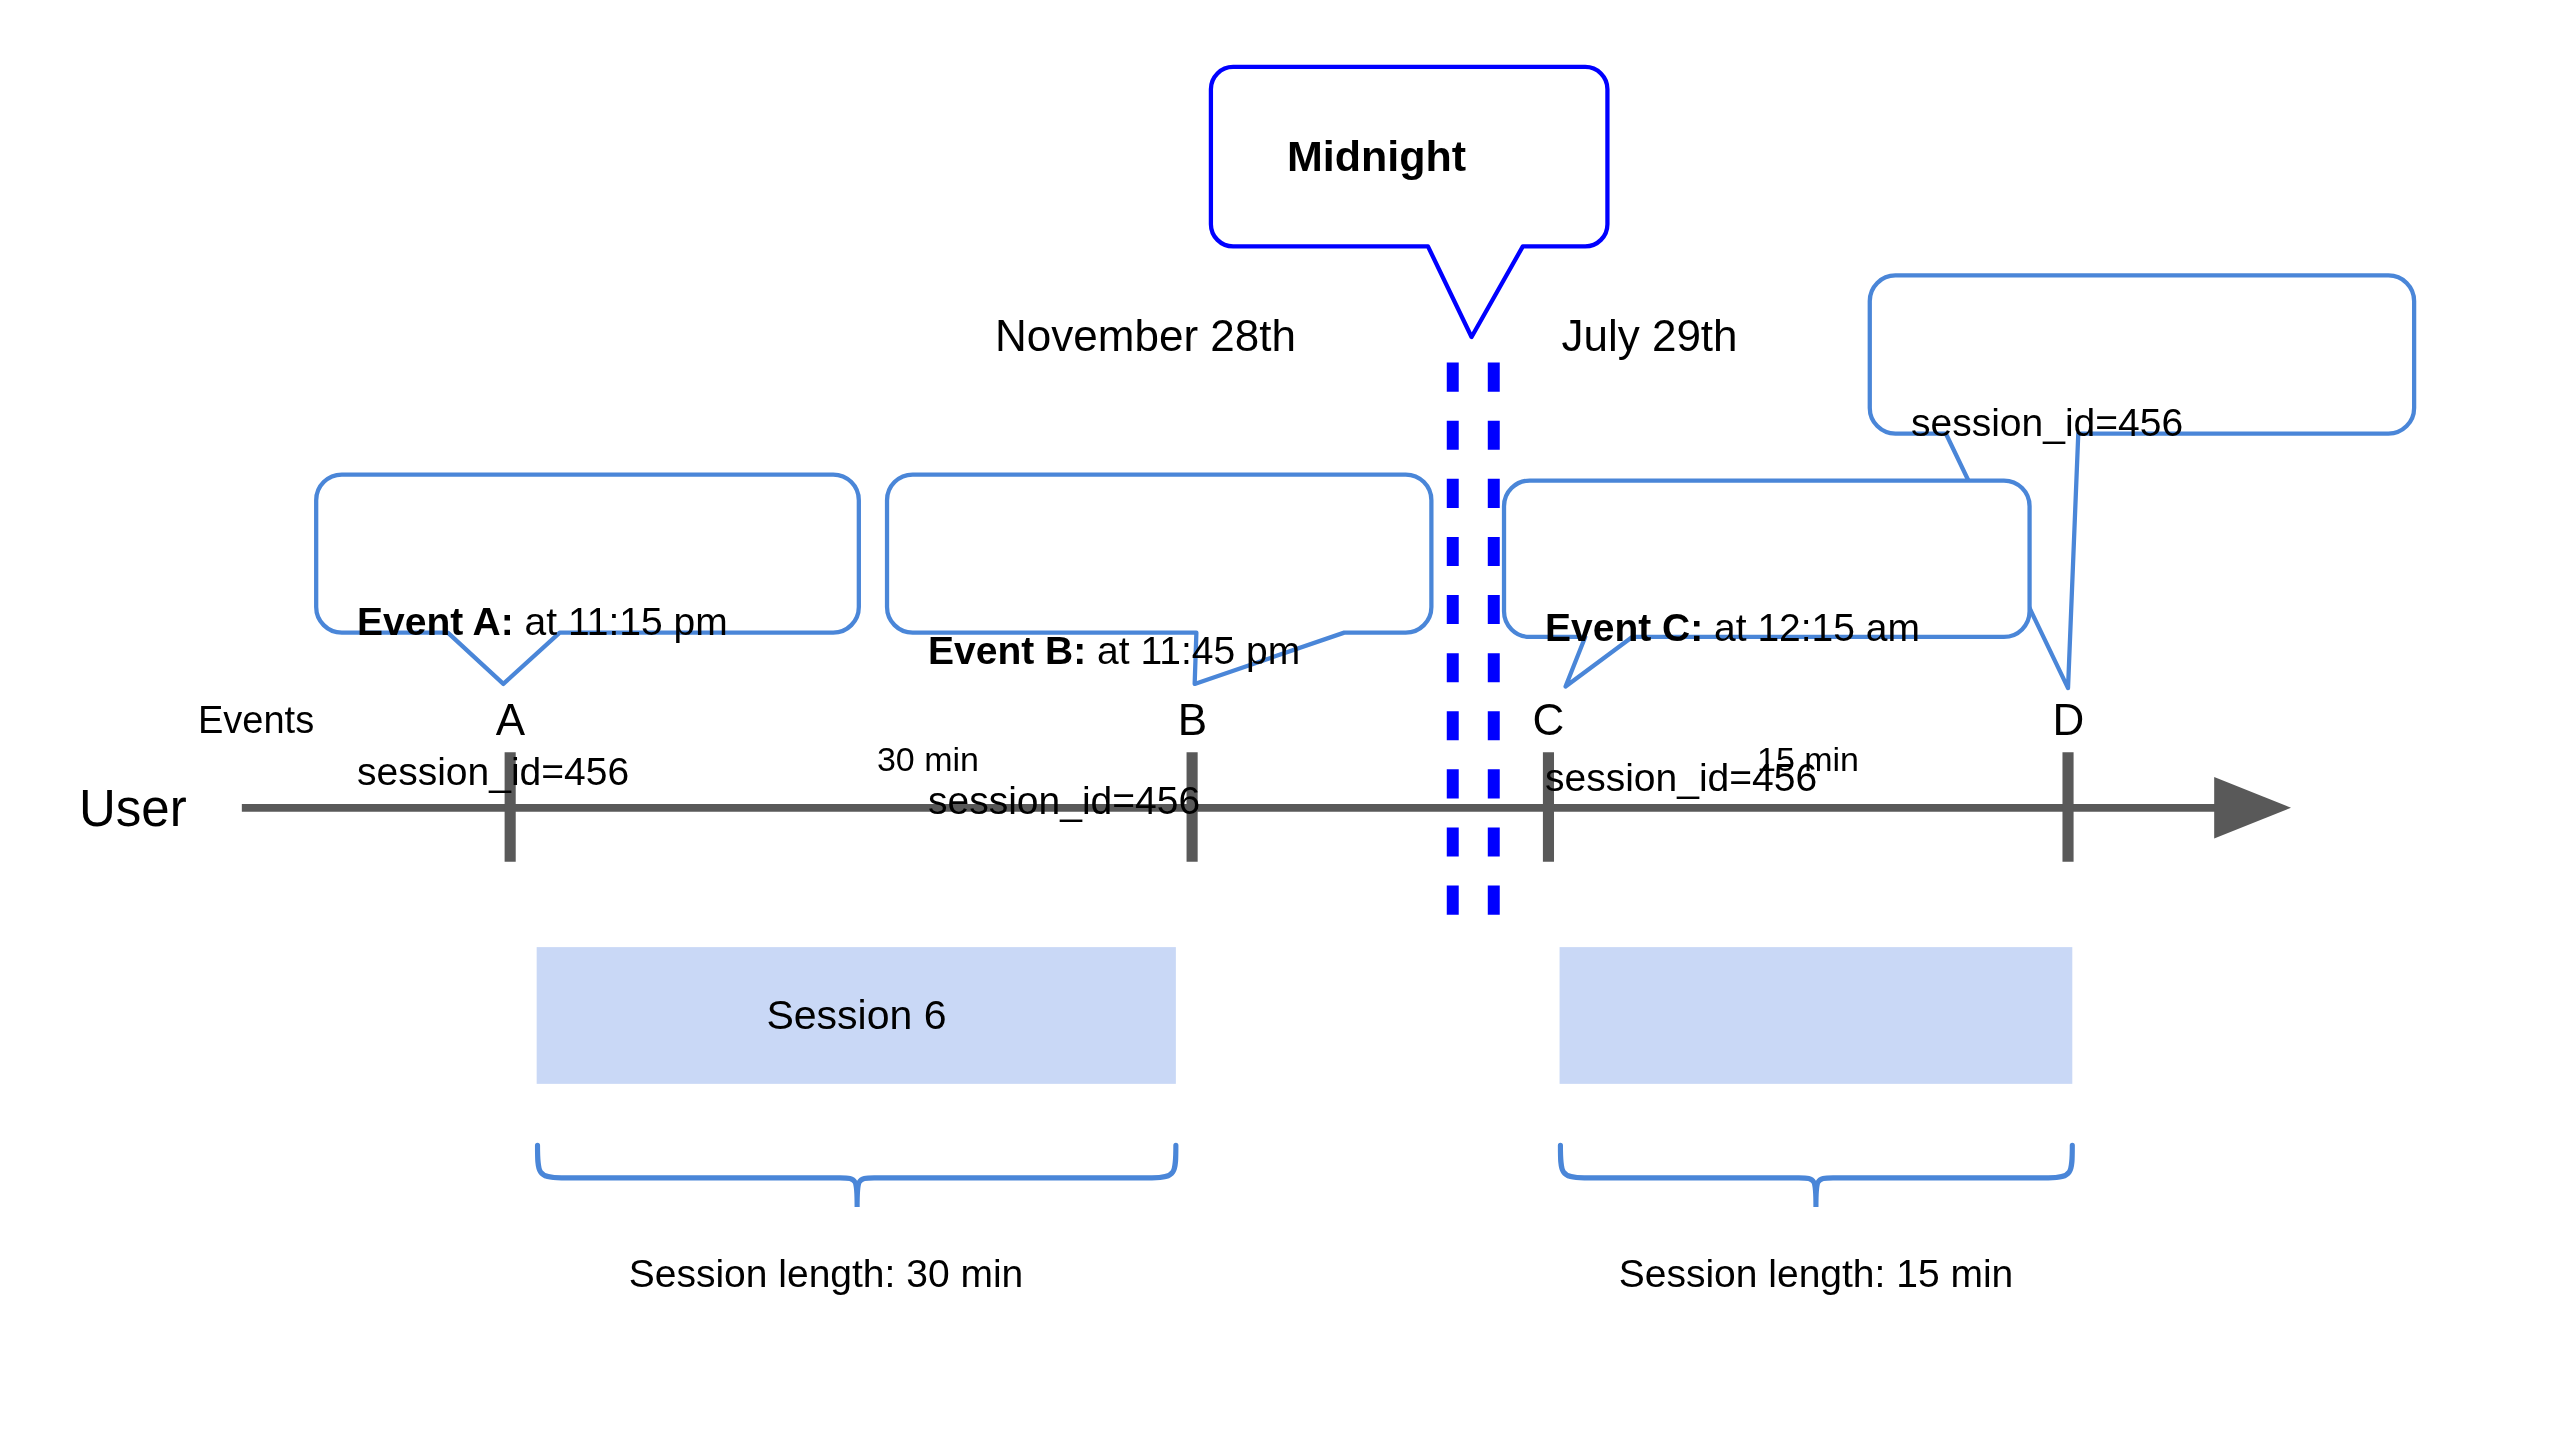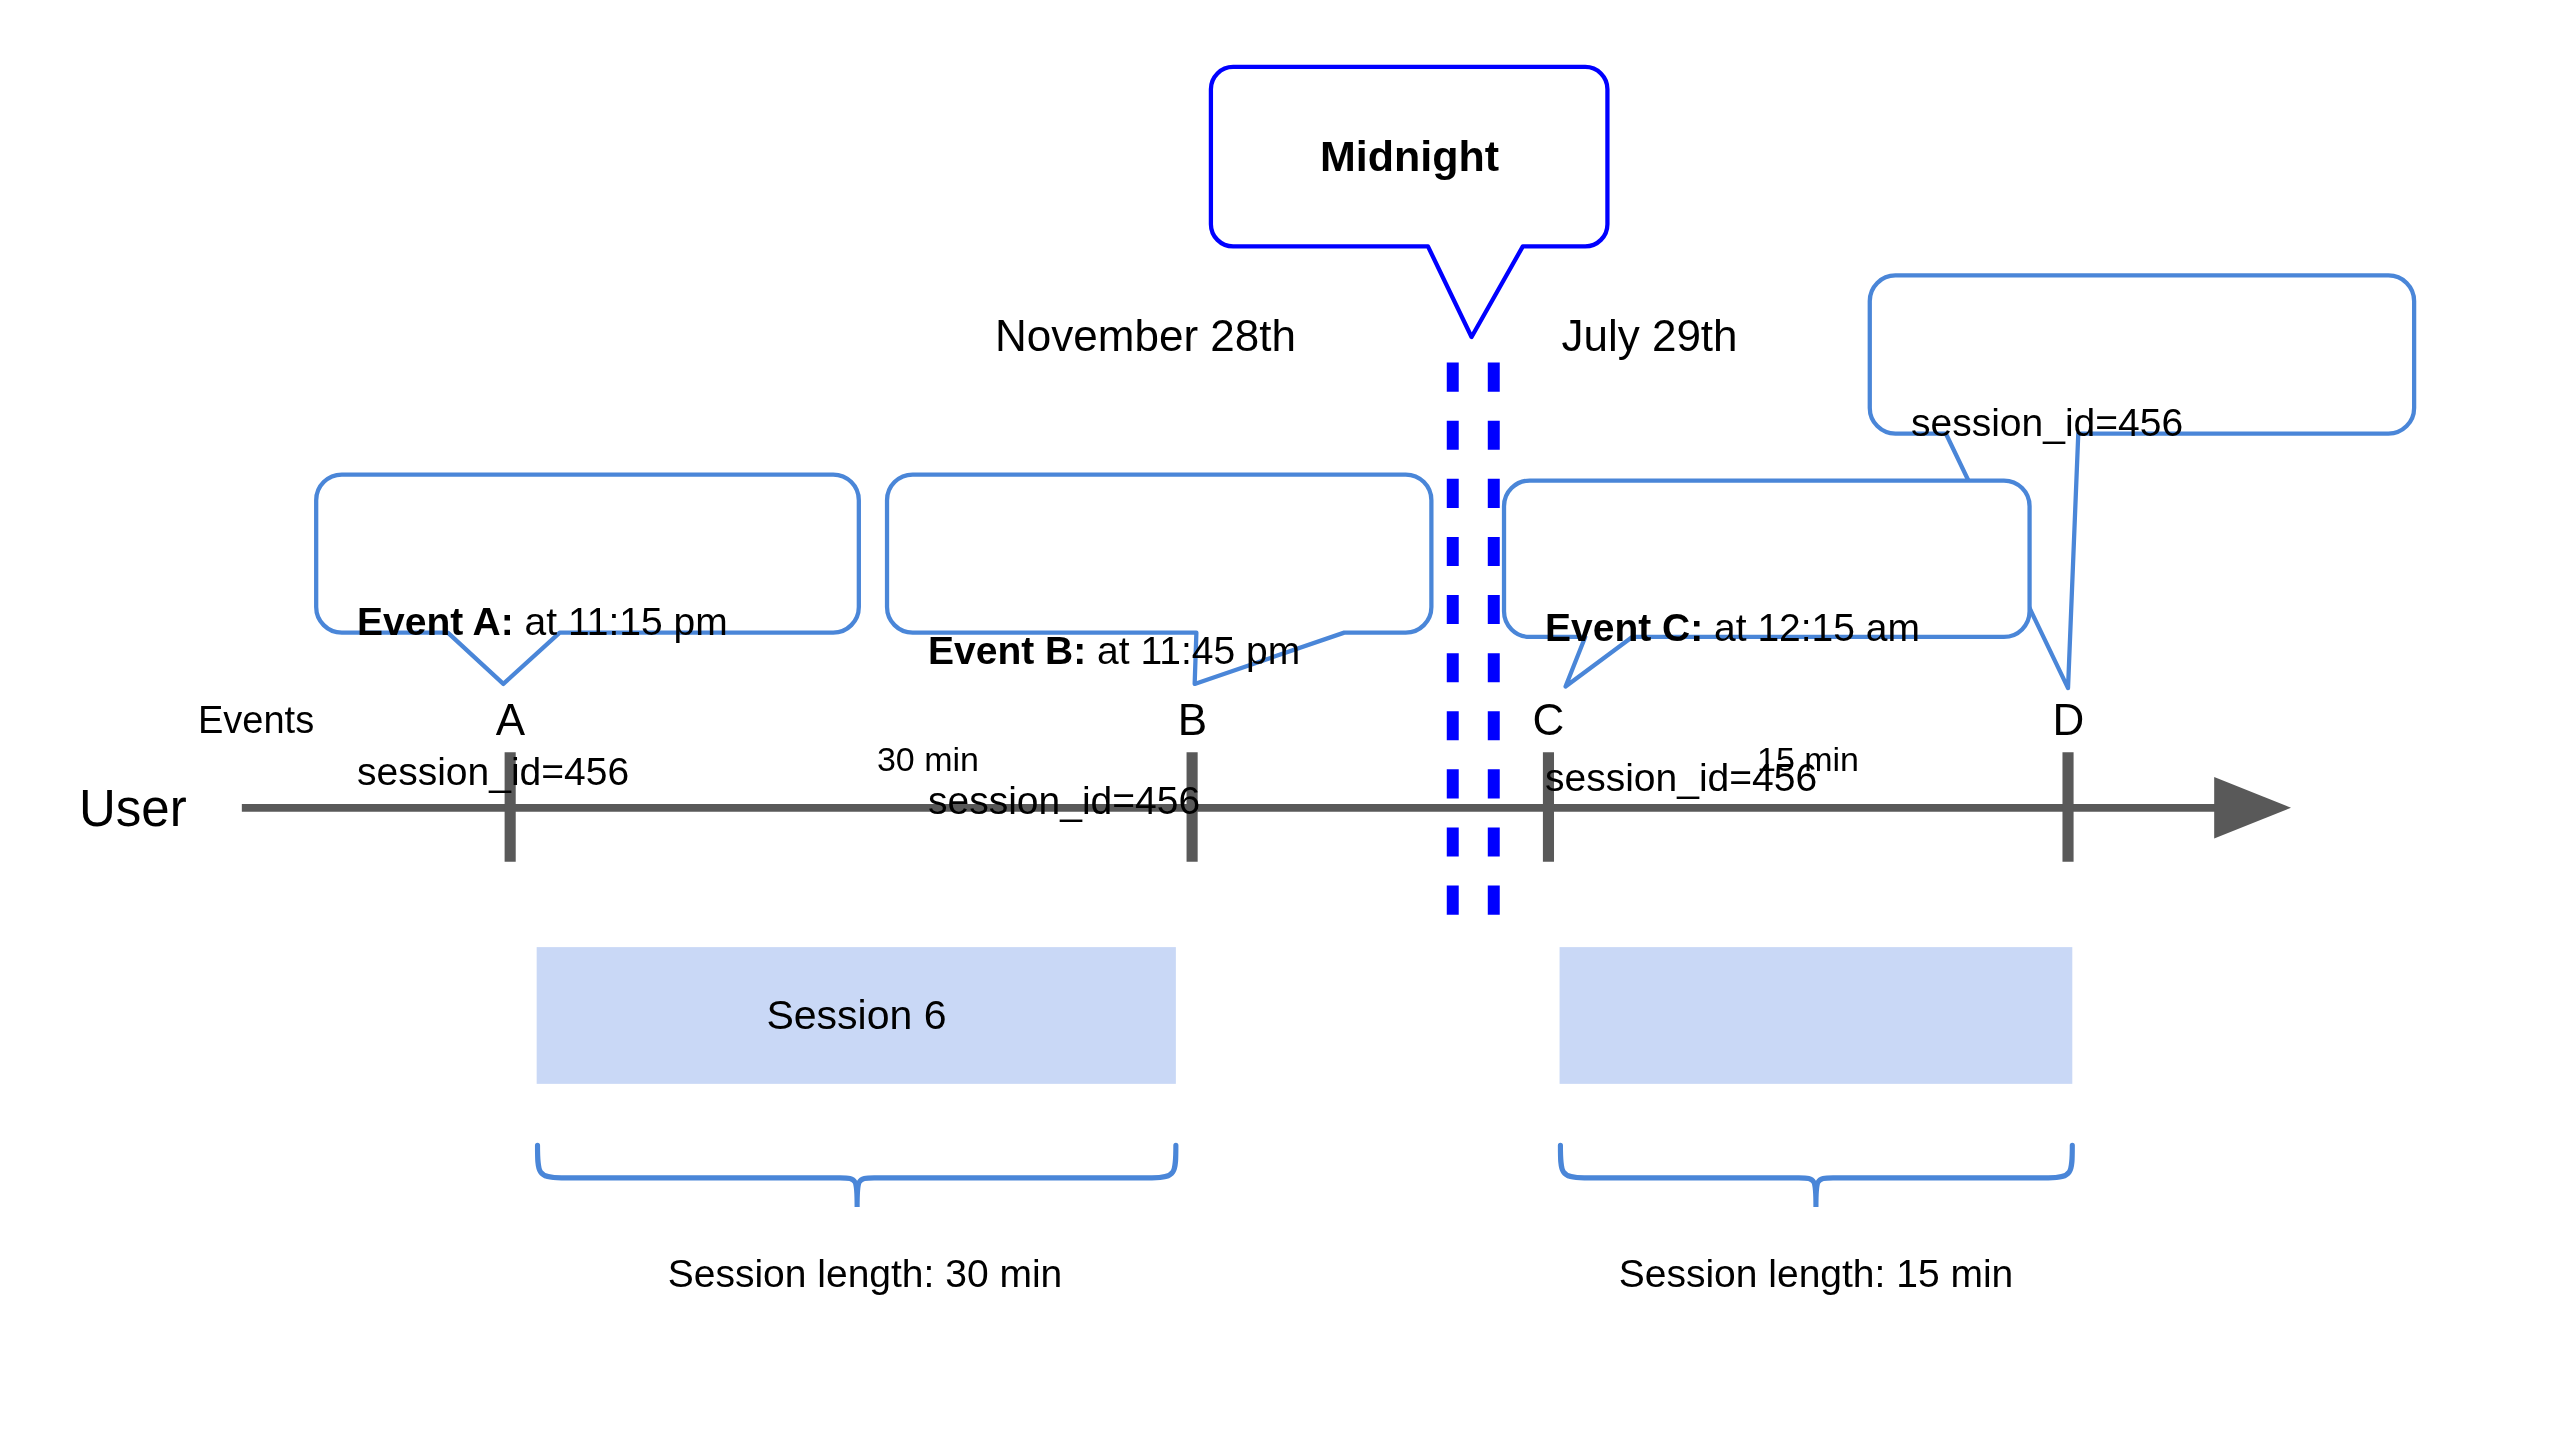--- a/index.html
+++ b/index.html
@@ -201,21 +201,21 @@
                C1826,1372 1826,1378 1854,1378
                L2105,1378
                C2125,1378 2125,1380 2125,1412
                C2125,1380 2125,1378 2145,1378
                L2397,1378
                C2425,1378 2425,1372 2425,1340" fill="none" stroke="#4a86d8" stroke-width="6" stroke-linecap="round"></path>
     </g>
 
   </svg>
 
-  <div class="midnight-text" style="left:1211px; top:132px; width:397px;">Midnight</div>
+  <div class="midnight-text" style="left:1178px; top:132px; width:397px;">Midnight</div>
 
   <div class="lbl date-label" style="left:966px; top:310px;">November 28th</div>
   <div class="lbl date-label" style="left:1470px; top:310px;">July 29th</div>
 
   <div class="bubble-text" style="left:357px; top:497px;">
     <div><b>Event A:</b><span> at 11:15 pm</span></div>
     <div>session_id=456</div>
   </div>
 
   <div class="bubble-text" style="left:928px; top:526px;">
@@ -238,17 +238,17 @@
   <div class="lbl tick-letter" style="left:459px; top:694px;">A</div>
   <div class="lbl tick-letter" style="left:1141px; top:694px;">B</div>
   <div class="lbl tick-letter" style="left:1497px; top:694px;">C</div>
   <div class="lbl tick-letter" style="left:2017px; top:694px;">D</div>
 
   <div class="lbl gap-label" style="left:723px; top:739px;text-align:right;">30 min</div>
   <div class="lbl gap-label" style="left:1680px; top:739px;">15 min</div>
 
   <div class="session-bar-text" style="left:537px; top:947px; width:639px; height:137px;">Session 6</div>
 
-  <div class="lbl session-len-label" style="left:540px; top:1251px;">Session length: 30 min</div>
+  <div class="lbl session-len-label" style="left:501px; top:1251px;">Session length: 30 min</div>
   <div class="lbl session-len-label" style="left:1491px; top:1251px;">Session length: 15 min</div>
 
 </div>
 
 
 </body></html>

